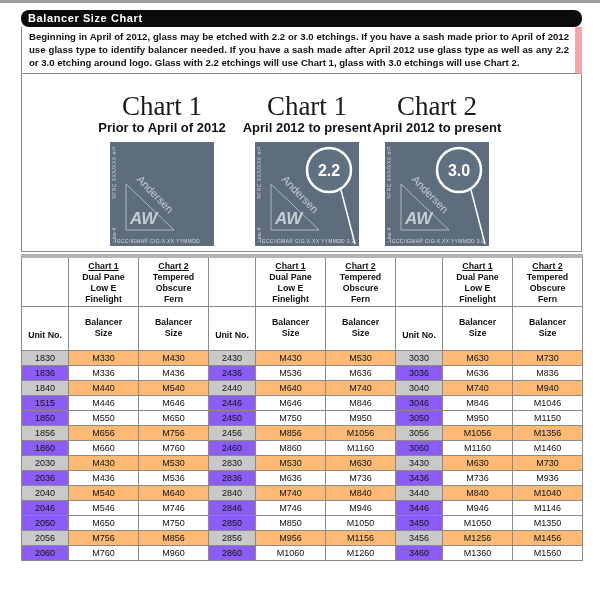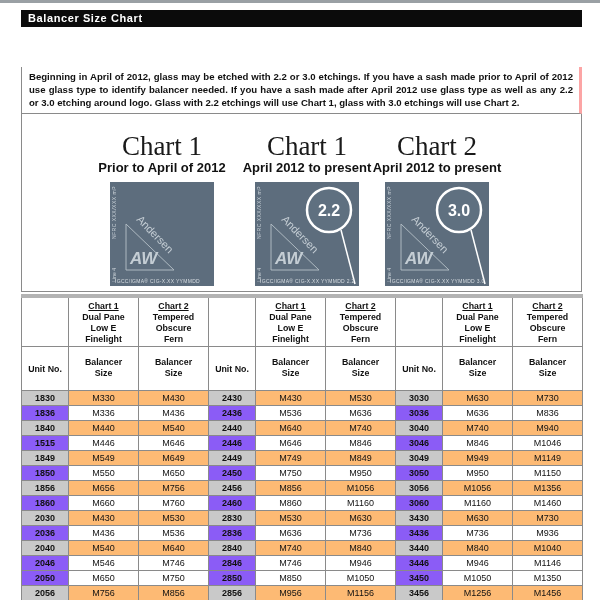--- a/index.html
+++ b/index.html
@@ -3,25 +3,25 @@
 <meta charset="utf-8">
 <style>
   * { margin:0; padding:0; box-sizing:border-box; }
   html,body { width:600px; height:600px; background:#ffffff; overflow:hidden;
               font-family:"Liberation Sans", sans-serif; color:#111; }
   .top-strip { position:absolute; top:0; left:0; width:600px; height:3px; background:#9aa0a4; }
   .doc { position:absolute; left:21px; top:10px; width:561px; }
 
   
   .title-bar { background:#0b0b0b; color:#fff; font-weight:bold; font-size:11px;
-               height:17px; line-height:17px; padding-left:7px; letter-spacing:.6px; }
+               height:17px; line-height:17px; padding-left:7px; letter-spacing:.6px;border-radius:8px; }
 
   
-  .intro { border-left:1px solid #8a8a8a; border-right:3px solid #fca5a5; border-bottom:1px solid #8a8a8a;
-           padding:3px 6px 4px 7px; font-size:9.6px; font-weight:bold; line-height:13px; text-align:justify;margin-top:40px; }
+  .intro { border-left:1px solid #8a8a8a; border-right:7px solid #fca5a5; border-bottom:1px solid #8a8a8a;
+           padding:3px 6px 4px 7px; font-size:9.6px; font-weight:bold; line-height:13px; text-align:justify; }
 
   
   .charts-box { position:relative; height:178px; border-left:1px solid #8a8a8a;
                 border-right:1px solid #8a8a8a; border-bottom:1px solid #8a8a8a; background:#fff; }
   .chart-col { position:absolute; top:18px; width:160px; text-align:center; }
   .chart-col.c0 { left:60px; }
   .chart-col.c1 { left:205px; }
   .chart-col.c2 { left:335px; }
   .chart-heading { font-family:"Liberation Serif", serif; font-size:27px; line-height:28px; color:#1a1a1a; }
   .chart-subtitle { font-size:13px; font-weight:bold; margin-top:2px; line-height:12px; }
@@ -38,24 +38,24 @@
 
   
   .table-wrap { margin-top:2px; }
   table { width:561px; border-collapse:collapse; table-layout:fixed;
           border-top:4px solid #b3b3b3; }
   col.cu { width:47px; } col.cb { width:70px; }
   th, td { border:1px solid #8a8a8a; text-align:center; overflow:hidden; }
   thead th { background:#fff; font-size:8.8px; line-height:11px; font-weight:bold; }
   tr.hrow1 th { height:50px; vertical-align:top; padding-top:3px; }
   tr.hrow2 th { height:44px; vertical-align:middle; }
-  tr.hrow2 th.h-unit { vertical-align:bottom; padding-bottom:15px; }
+  tr.hrow2 th.h-unit { vertical-align:bottom; padding-bottom:9px; }
   .u { text-decoration:underline; }
   tbody td { height:14.9px; font-size:9px; line-height:14px; }
-  tbody td.unit { font-weight:bold; }
+  tbody td.unit { font-weight:normal; }
   tbody tr.odd td.data { background:#fdba74; }
   tbody tr.odd td.unit { background:#c9c9c9; }
   tbody tr.even td.data { background:#ffffff;margin-top:22px; }
   tbody tr.even td.unit { background:#8b5cf6; }
 </style>
 </head>
 <body>
 
 <div class="top-strip"></div>
 
@@ -201,31 +201,20 @@
             <td class="unit">1515</td>
             <td class="data">M446</td>
             <td class="data">M646</td>
             <td class="unit">2446</td>
             <td class="data">M646</td>
             <td class="data">M846</td>
             <td class="unit">3046</td>
             <td class="data">M846</td>
             <td class="data">M1046</td>
           </tr>
-          <tr class="odd">
-            <td class="unit">1849</td>
-            <td class="data">M549</td>
-            <td class="data">M649</td>
-            <td class="unit">2449</td>
-            <td class="data">M749</td>
-            <td class="data">M849</td>
-            <td class="unit">3049</td>
-            <td class="data">M949</td>
-            <td class="data">M1149</td>
-          </tr>
           <tr class="even">
             <td class="unit">1850</td>
             <td class="data">M550</td>
             <td class="data">M650</td>
             <td class="unit">2450</td>
             <td class="data">M750</td>
             <td class="data">M950</td>
             <td class="unit">3050</td>
             <td class="data">M950</td>
             <td class="data">M1150</td>

